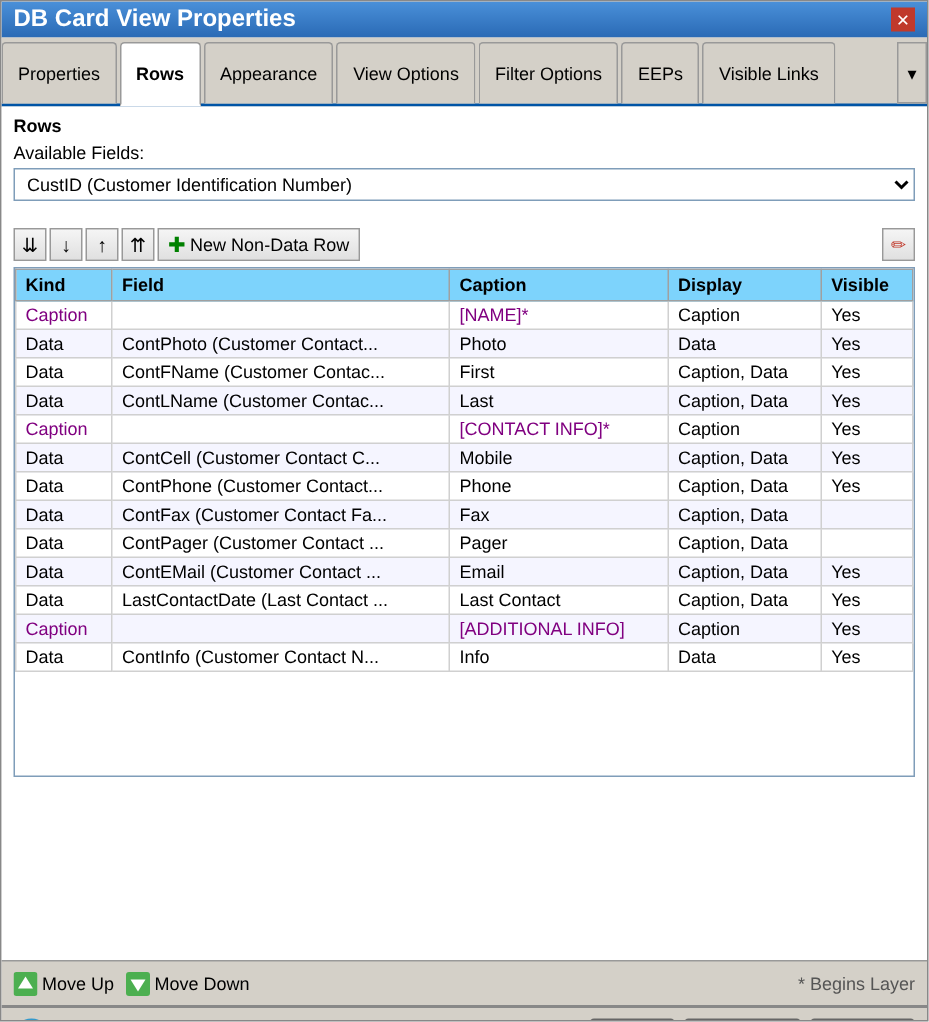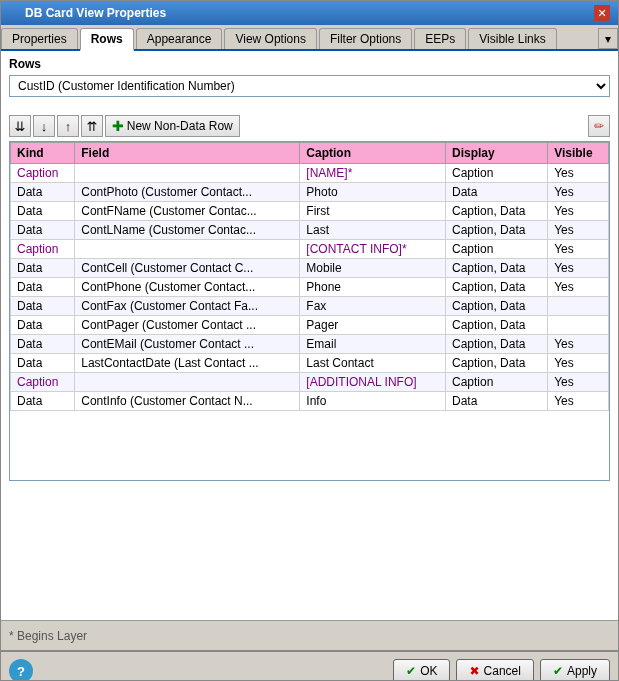--- a/index.html
+++ b/index.html
@@ -6,38 +6,38 @@
     body { width: 619px; height: 681px; background: #f0f0f0; border: 1px solid #888; overflow: hidden; }
     .title-bar {
       background: linear-gradient(to bottom, #4a90d9, #2a6ab5);
       color: white;
       padding: 4px 8px;
       display: flex;
       align-items: center;
       justify-content: space-between;
       height: 24px;
     }
-    .title-bar-text { font-size: 12px; font-weight: bold; margin-left: 16px; }
+    .title-bar-text { font-size: 16px; font-weight: bold; }
     .close-btn {
       width: 16px; height: 16px;
       background: #c0392b;
       border: none;
       color: white;
       cursor: pointer;
       font-size: 11px;
       display: flex; align-items: center; justify-content: center;
     }
     .tab-bar {
       display: flex;
       background: #d4d0c8;
       border-bottom: 2px solid #0054a6;
       padding-top: 3px;
     }
     .tab {
-      padding: 3px 10px;
+      padding: 13px 10px;
       background: #d4d0c8;
       border: 1px solid #999;
       border-bottom: none;
       cursor: pointer;
       color: #000;
       margin-right: 2px;
       border-radius: 3px 3px 0 0;
     }
     .tab.active {
       background: #fff;
@@ -107,21 +107,21 @@
     .grid-container {
       border: 1px solid #7f9db9;
       overflow-y: auto;
       height: 340px;
     }
     .grid-table {
       width: 100%;
       border-collapse: collapse;
     }
     .grid-table thead tr {
-      background: #f9a8d4;
+      background: #7dd3fc;
     }
     .grid-table th {
       border: 1px solid #a0a0a0;
       padding: 3px 6px;
       text-align: left;
       font-weight: bold;
       color: #000;
     }
     .grid-table td {
       border: 1px solid #d0d0d0;
@@ -191,20 +191,21 @@
   <div class="tab">Appearance</div>
   <div class="tab">View Options</div>
   <div class="tab">Filter Options</div>
   <div class="tab">EEPs</div>
   <div class="tab">Visible Links</div>
   <div class="tab-dropdown">▾</div>
 </div>
 
 <div class="content-area">
   <div class="section-label">Rows</div>
+  <div class="avail-label">Available Fields:</div>
 
   <div class="dropdown-row">
     <select class="dropdown-select"><option>CustID  (Customer Identification Number)</option></select>
   </div>
 
   <div class="toolbar-row">
     <button class="toolbar-btn" title="Move to Bottom">⇊</button>
     <button class="toolbar-btn" title="Move Down">↓</button>
     <button class="toolbar-btn" title="Move Up">↑</button>
     <button class="toolbar-btn" title="Move to Top">⇈</button>
@@ -317,20 +318,36 @@
             <td>Info</td>
             <td>Data</td>
             <td>Yes</td>
           </tr>
         </tbody>
     </table>
   </div>
 </div>
 
 <div class="footer-bar">
+  <div class="move-btns">
+    <button class="move-btn">
+      <svg class="move-icon" viewBox="0 0 16 16">
+        <rect x="0" y="0" width="16" height="16" rx="2" fill="#4caf50"></rect>
+        <polygon points="8,3 13,11 3,11" fill="white"></polygon>
+      </svg>
+      <span>Move Up</span>
+    </button>
+    <button class="move-btn">
+      <svg class="move-icon" viewBox="0 0 16 16">
+        <rect x="0" y="0" width="16" height="16" rx="2" fill="#4caf50"></rect>
+        <polygon points="8,13 13,5 3,5" fill="white"></polygon>
+      </svg>
+      <span>Move Down</span>
+    </button>
+  </div>
   <span class="begins-layer">* Begins Layer</span>
 </div>
 
 <div class="bottom-bar">
   <button class="help-btn">?</button>
   <div class="action-btns">
     <button class="action-btn">
       <span class="ok-icon">✔</span>
       <span>OK</span>
     </button>

